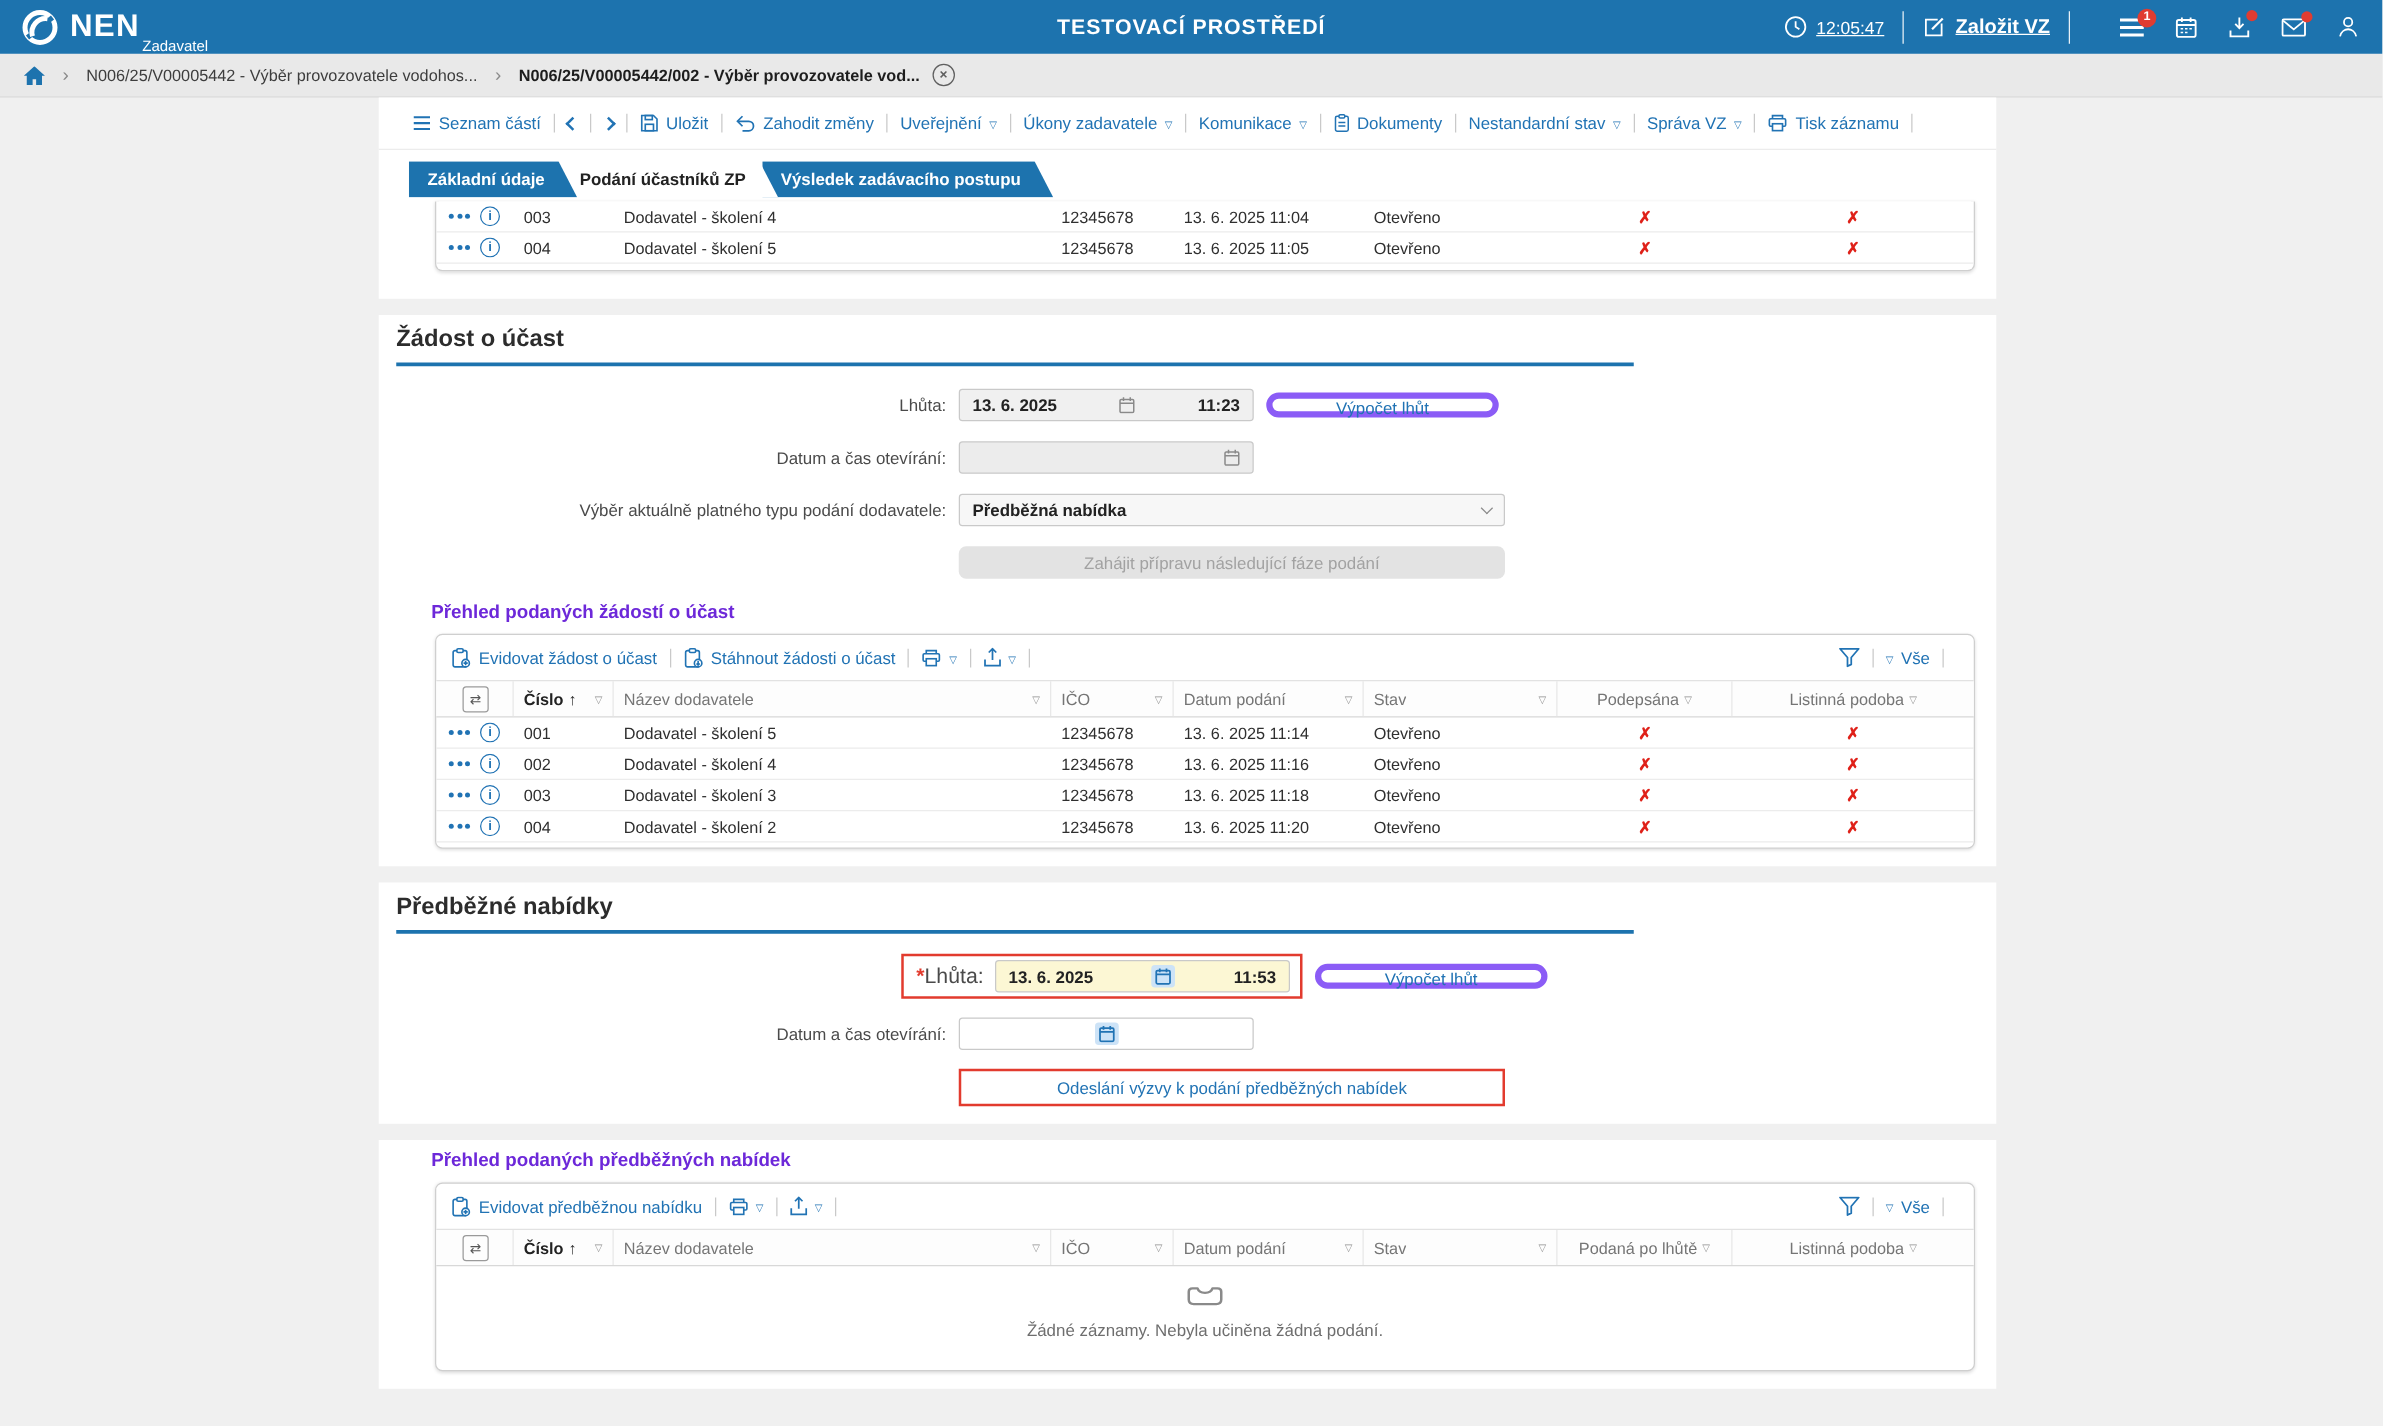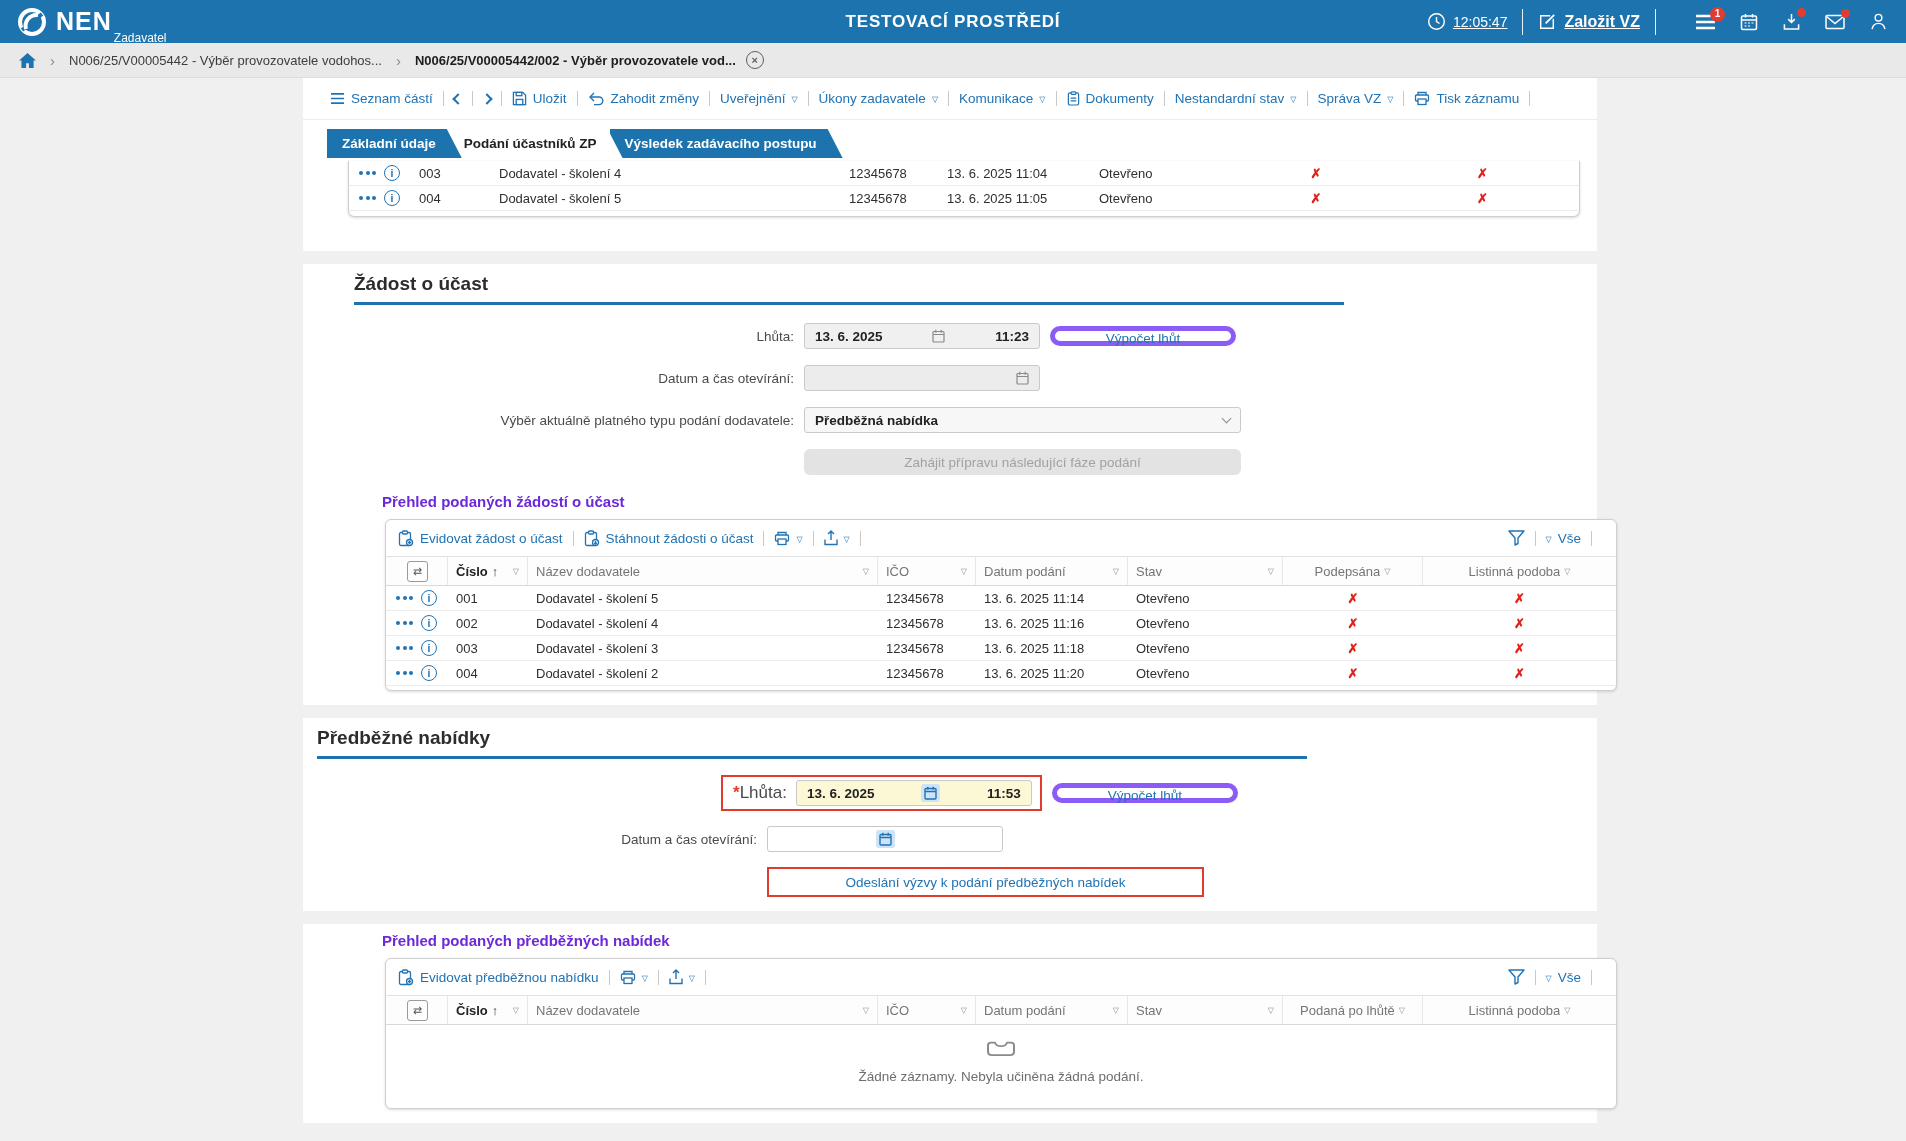--- a/index.html
+++ b/index.html
@@ -103,21 +103,21 @@
              font-family:inherit; cursor:pointer; }
   .dropdown { width:437px; height:26px; border:1px solid #c9c9c9; border-radius:3px; background:#f7f7f7;
               display:flex; align-items:center; padding:0 10px; cursor:pointer; }
   .dd-val { font-weight:bold; color:#222; font-size:13.5px; }
   .dd-chev { margin-left:auto; width:7px; height:7px; border-left:1.5px solid #8a8a8a; border-bottom:1.5px solid #8a8a8a;
              transform:rotate(-45deg); position:relative; top:-2px; }
   .red-box { display:inline-flex; align-items:center; gap:9px; border:2px solid #e23b2e; padding:3px 8px 3px 10px; }
   .req { color:#e23b2e; font-weight:bold; }
   .rb-label { color:#4a4a4a; font-size:17px; }
   .tbl-heading { margin:18px 0 9px 42px; font-size:15px; font-weight:bold; color:#6d28d9; }
-  .pb12 { padding-bottom:14px;padding-left:37px; }
+  .pb12 { padding-bottom:14px; }
 </style>
 </head>
 <body>
 
 <div class="topbar">
   <div class="logo">
     <svg width="32" height="32" viewBox="0 0 32 32" fill="none">
       <circle cx="16" cy="16" r="12" stroke="#ffffff" stroke-width="4"></circle>
       <path d="M6 24 L26 8" stroke="#1d73ae" stroke-width="4"></path>
       <path d="M10 23 A11 11 0 0 1 22 9" stroke="#ffffff" stroke-width="4" fill="none"></path>
@@ -186,21 +186,21 @@
         <path d="M9 0L0 8h2.5v8h5v-5h3v5h5V8H18z"></path>
       </svg>
   </span>
   <span class="bc-chev">›</span>
   <span class="bc-item">N006/25/V00005442 - Výběr provozovatele vodohos...</span>
   <span class="bc-chev">›</span>
   <span class="bc-item active">N006/25/V00005442/002 - Výběr provozovatele vod...</span>
   <span class="bc-close">×</span>
 </div>
 
-<div class="card" style="padding-bottom:34px;">
+<div class="card" style="padding-bottom:22px;">
   <div class="main-toolbar">
     <span class="mt-item">
       <svg width="15" height="13" viewBox="0 0 16 14" stroke="#2173b4" stroke-width="1.8">
           <path d="M1 2h14M1 7h14M1 12h14"></path>
         </svg>
       <span>Seznam částí</span>
     </span>
     <span class="sep"></span>
     <span class="chev left"></span>
     <span class="sep"></span>

